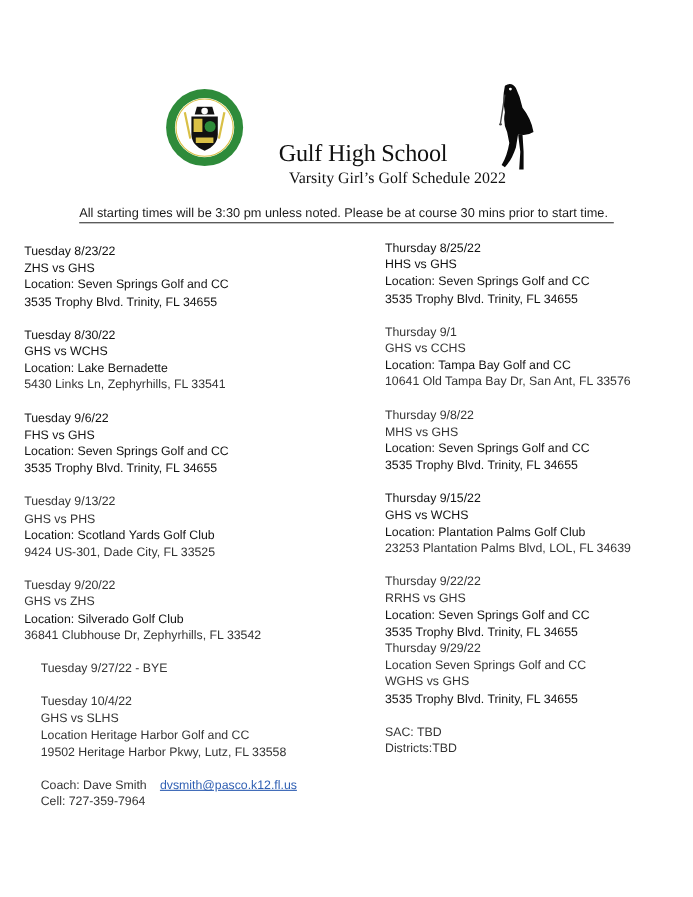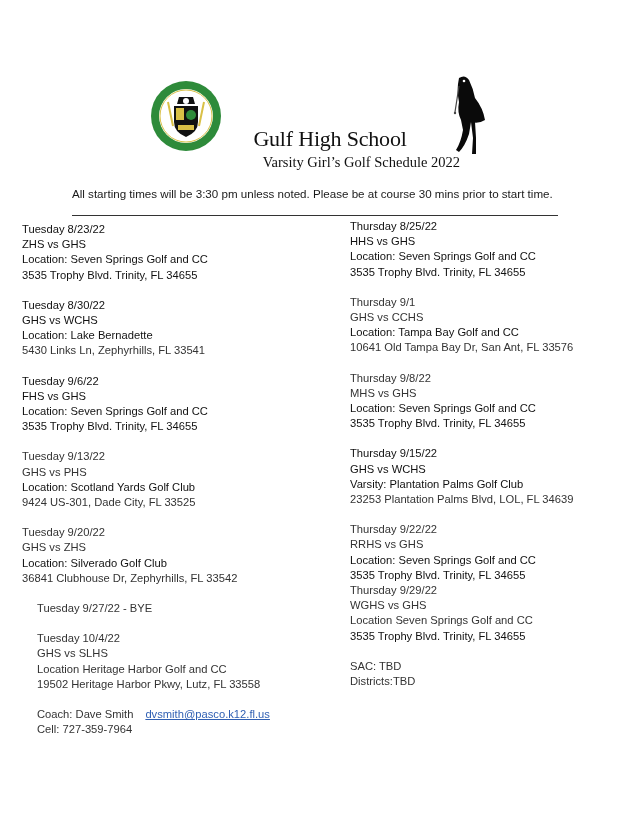--- a/index.html
+++ b/index.html
@@ -5,21 +5,21 @@
   html, body { margin: 0; padding: 0; background: #ffffff; }
   body { width: 630px; height: 815px; position: relative; overflow: hidden;
          font-family: "Liberation Sans", sans-serif; color: #1a1a1a; }
   .logo { position: absolute; left: 150px; top: 80px; width: 72px; height: 72px; }
   .golfer { position: absolute; left: 445px; top: 72px; width: 55px; height: 85px; }
   .title { position: absolute; left: 200px; top: 126px; width: 260px; text-align: center;
            font-family: "Liberation Serif", serif; font-size: 22px; color: #111; letter-spacing: -0.2px; }
   .subtitle { position: absolute; left: 200px; top: 154px; width: 260px; text-align: right;
               font-family: "Liberation Serif", serif; font-size: 14.5px; color: #111; }
   .notice { position: absolute; left: 72px; top: 187px; width: 486px; font-size: 11.6px;
-            color: #1a1a1a; white-space: nowrap; padding-bottom: 15px; border-bottom: 1px solid #333; }
+            color: #1a1a1a; white-space: nowrap; padding-bottom: 2px; border-bottom: 1px solid #333; }
   .col { position: absolute; font-size: 11.2px; line-height: 15.2px; white-space: nowrap; }
   .col-left { left: 22px; top: 222px; }
   .col-right { left: 350px; top: 219px; }
   .event { margin-bottom: 15px; }
   .event.tight { margin-bottom: 0; }
   .event .line { display: block; }
   .dark { color: #111; }
   .grey { color: #333; }
   .indent { padding-left: 15px; }
   .email { color: #2f5fb3; text-decoration: underline; margin-left: 12px; }
@@ -117,32 +117,32 @@
   </div>
   <div class="event">
     <span class="line grey">Thursday 9/8/22</span>
     <span class="line grey">MHS vs GHS</span>
     <span class="line dark">Location: Seven Springs Golf and CC</span>
     <span class="line dark">3535 Trophy Blvd. Trinity, FL 34655</span>
   </div>
   <div class="event">
     <span class="line dark">Thursday 9/15/22</span>
     <span class="line dark">GHS vs WCHS</span>
-    <span class="line dark">Varsity: Plantation Palms Golf Club</span>
+    <span class="line dark">Location: Plantation Palms Golf Club</span>
     <span class="line grey">23253 Plantation Palms Blvd, LOL, FL 34639</span>
   </div>
   <div class="event tight">
     <span class="line grey">Thursday 9/22/22</span>
     <span class="line grey">RRHS vs GHS</span>
     <span class="line dark">Location: Seven Springs Golf and CC</span>
     <span class="line dark">3535 Trophy Blvd. Trinity, FL 34655</span>
   </div>
   <div class="event">
     <span class="line grey">Thursday 9/29/22</span>
+    <span class="line grey">Location Seven Springs Golf and CC</span>
     <span class="line grey">WGHS vs GHS</span>
-    <span class="line grey">Location Seven Springs Golf and CC</span>
     <span class="line dark">3535 Trophy Blvd. Trinity, FL 34655</span>
   </div>
   <div class="event">
     <span class="line grey">SAC: TBD</span>
     <span class="line grey">Districts:TBD</span>
   </div>
 </div>
 
 </body></html>

